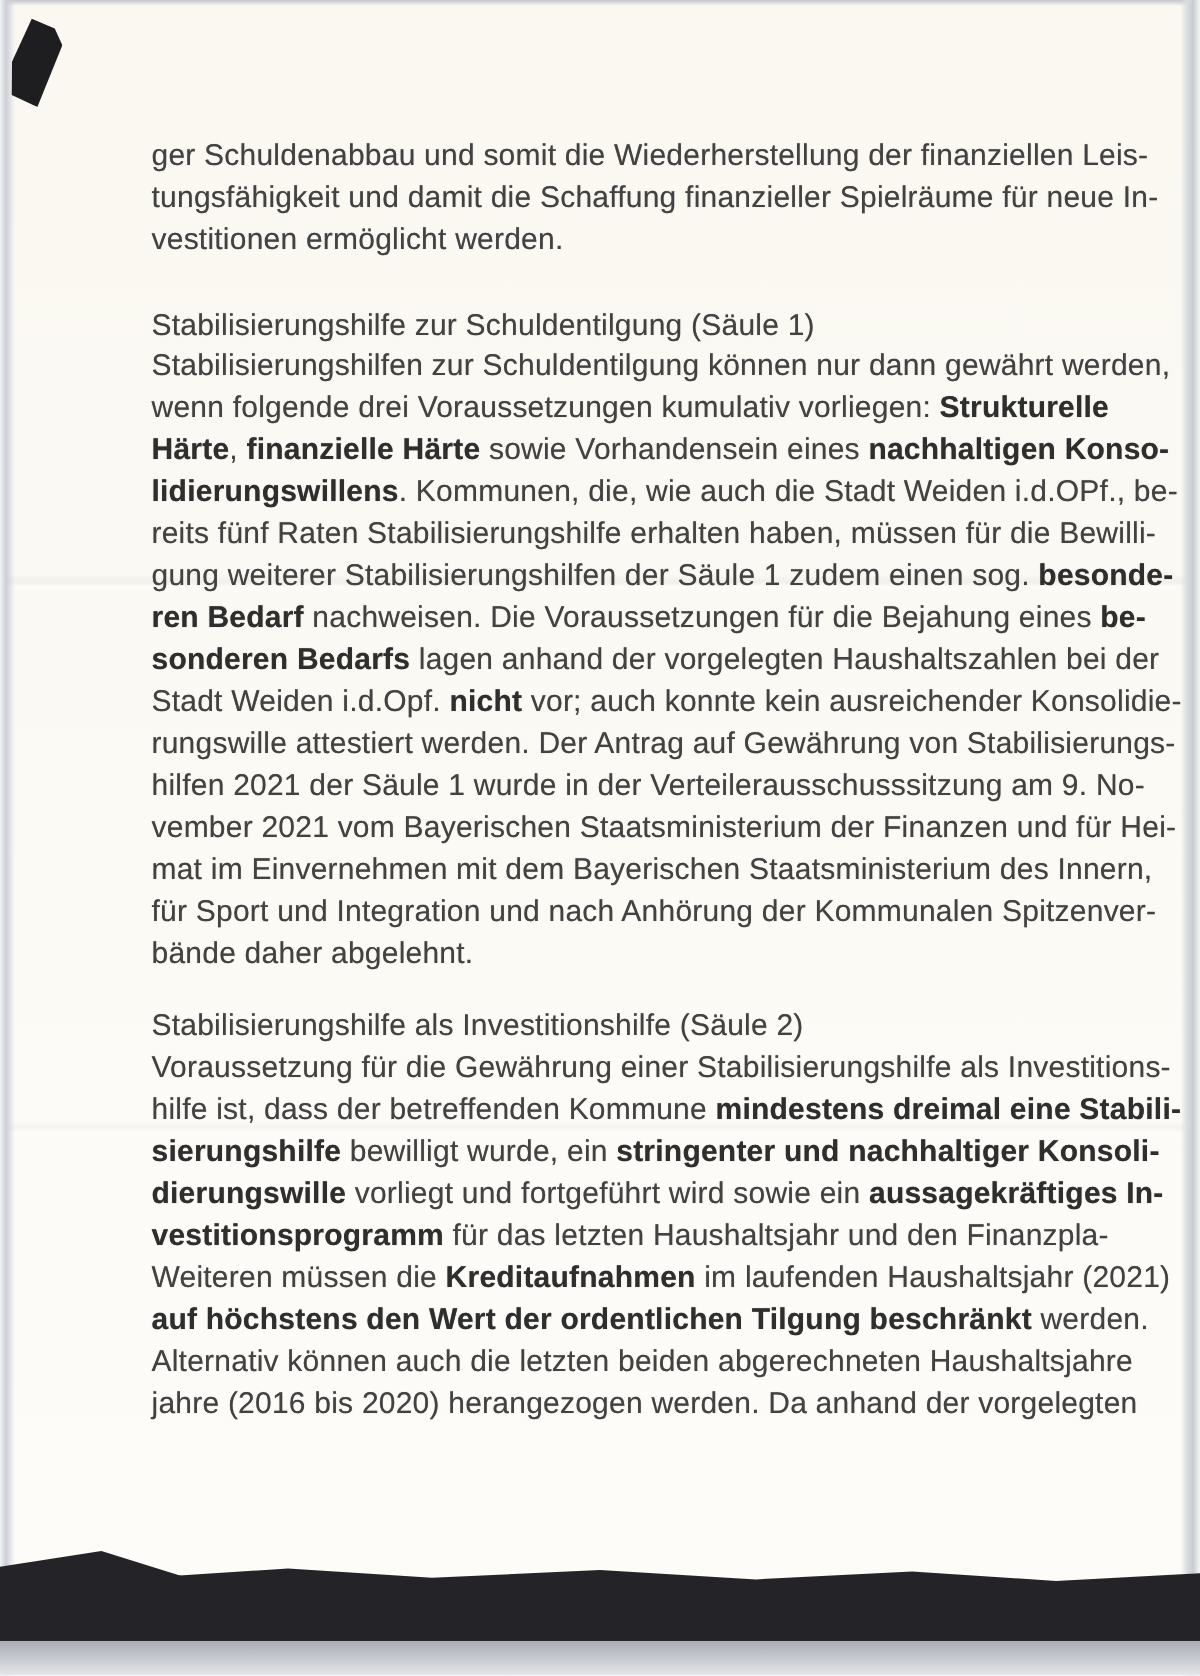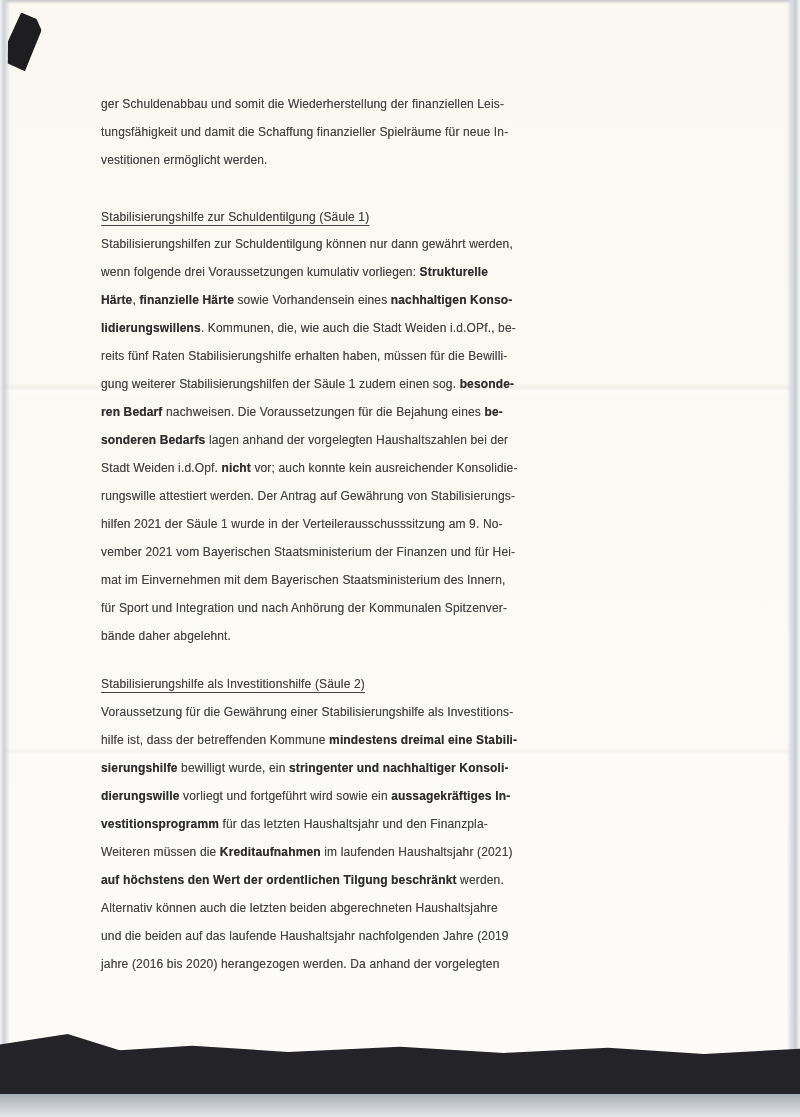--- a/index.html
+++ b/index.html
@@ -32,26 +32,26 @@
     clip-path:polygon(0 35%,52% 0,100% 65%,100% 100%,0 100%);}
   .crease{position:absolute;left:0;width:100%;height:12px;pointer-events:none;}
   .crease.upper{top:383px;
     background:linear-gradient(180deg,rgba(120,114,100,0) 0%,rgba(120,114,100,.07) 40%,rgba(255,255,255,.45) 70%,rgba(120,114,100,0) 100%);}
   .crease.lower{top:747px;
     background:linear-gradient(180deg,rgba(120,114,100,0) 0%,rgba(120,114,100,.05) 40%,rgba(255,255,255,.35) 70%,rgba(120,114,100,0) 100%);}
   
   .block{position:absolute;left:101px;}
   .textline{
     white-space:nowrap;height:28px;line-height:28px;
-    font-size:12px;letter-spacing:.15px;color:#424242;
+    font-size:20px;letter-spacing:.15px;color:#424242;
     text-shadow:0 0 .5px rgba(66,66,66,.55);
   }
   .textline strong{font-weight:700;color:#2e2e2e;text-shadow:0 0 .5px rgba(40,40,40,.6);}
   .heading .textline{
-    text-decoration:underline;text-underline-offset:3.5px;text-decoration-thickness:1.2px;
+    text-underline-offset:3.5px;text-decoration-thickness:1.2px;
   }
   [data-name="intro-continuation-paragraph"]{top:90px;}
   [data-name="heading-saeule-1"]{top:203px;}
   [data-name="saeule-1-paragraph"]{top:230px;}
   [data-name="heading-saeule-2"]{top:670px;}
   [data-name="saeule-2-paragraph"]{top:698px;}
 </style>
 </head>
 <body>
 
@@ -89,21 +89,20 @@
       </div>
       <div class="block" data-name="saeule-2-paragraph">
         <div class="textline" data-name="text-line"><span>Voraussetzung für die Gewährung einer Stabilisierungshilfe als Investitions-</span></div>
         <div class="textline" data-name="text-line"><span>hilfe ist, dass der betreffenden Kommune </span><strong>mindestens dreimal eine Stabili-</strong></div>
         <div class="textline" data-name="text-line"><strong>sierungshilfe</strong><span> bewilligt wurde, ein </span><strong>stringenter und nachhaltiger Konsoli-</strong></div>
         <div class="textline" data-name="text-line"><strong>dierungswille</strong><span> vorliegt und fortgeführt wird sowie ein </span><strong>aussagekräftiges In-</strong></div>
         <div class="textline" data-name="text-line"><strong>vestitionsprogramm</strong><span> für das letzten Haushaltsjahr und den Finanzpla-</span></div>
         <div class="textline" data-name="text-line"><span>Weiteren müssen die </span><strong>Kreditaufnahmen</strong><span> im laufenden Haushaltsjahr (2021)</span></div>
         <div class="textline" data-name="text-line"><strong>auf höchstens den Wert der ordentlichen Tilgung beschränkt</strong><span> werden.</span></div>
         <div class="textline" data-name="text-line"><span>Alternativ können auch die letzten beiden abgerechneten Haushaltsjahre</span></div>
-        <div class="textline" data-name="text-line"><span>und die beiden auf das laufende Haushaltsjahr nachfolgenden Jahre (2019</span></div>
         <div class="textline" data-name="text-line"><span>jahre (2016 bis 2020) herangezogen werden. Da anhand der vorgelegten</span></div>
       </div>
     </div>
   <div class="edge-top" data-name="scan-edge-top"></div>
   <div class="edge-left" data-name="scan-edge-left"></div>
   <div class="edge-right" data-name="scan-edge-right"></div>
   <div class="corner-mark" data-name="scan-corner-artifact"></div>
   <div class="bottom-shadow" data-name="scan-bottom-shadow"></div>
   <div class="bottom-band" data-name="scan-bottom-band-artifact"></div>
   <div class="bottom-band-left" data-name="scan-bottom-band-left-artifact"></div>

